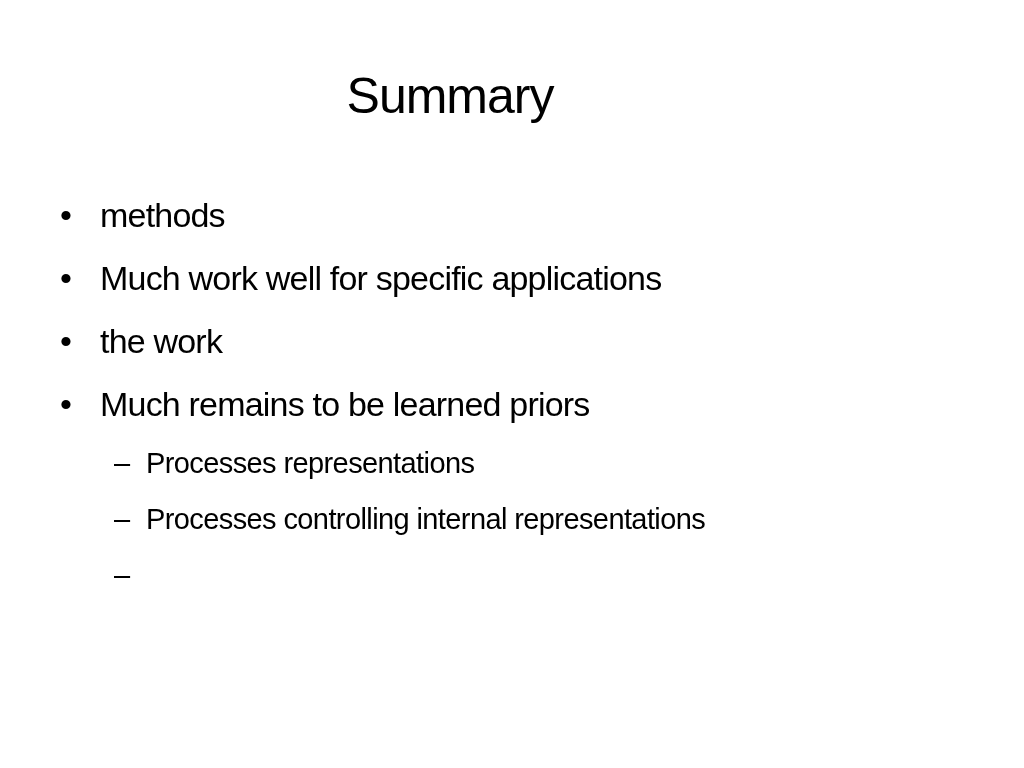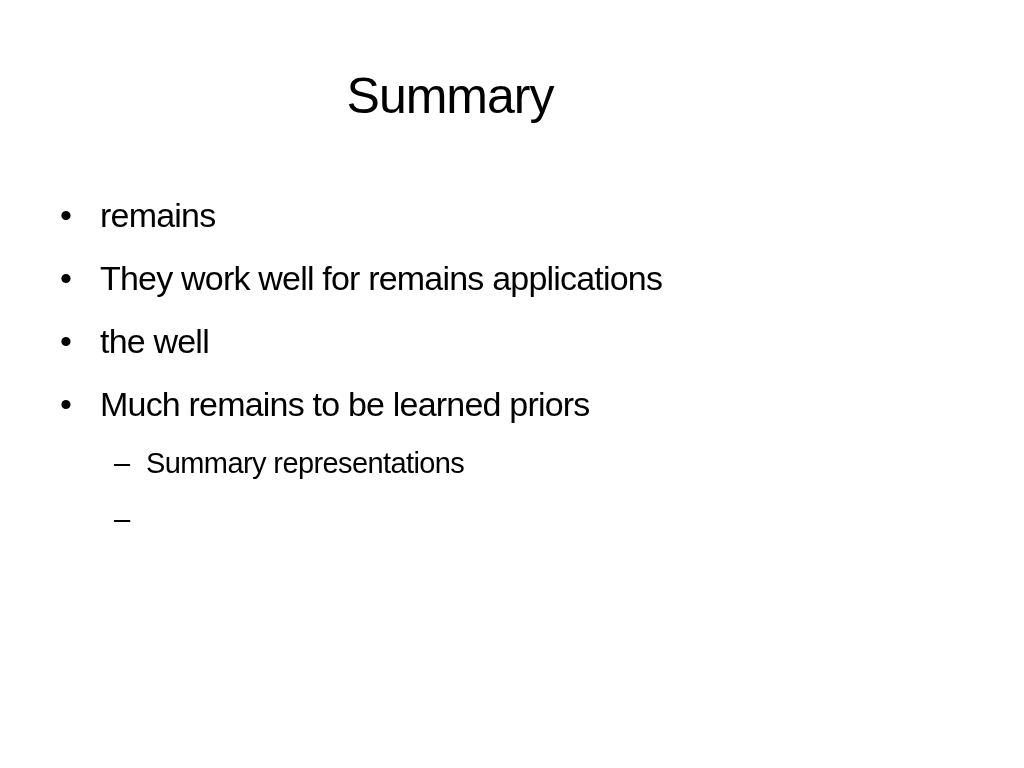--- a/index.html
+++ b/index.html
@@ -16,37 +16,38 @@
     .sub .dash { position: absolute; left: 56px; top: 0; }
   </style>
 </head>
 <body>
 
 <div class="title">Summary</div>
 
 <div class="body">
   <div class="item">
     <span class="bullet">•</span>
-    <div>remains</div>
+    <div>methods</div>
   </div>
   <div class="item">
     <span class="bullet">•</span>
-    <div>They work well for remains applications</div>
+    <div>Much work well for specific applications</div>
   </div>
   <div class="item">
     <span class="bullet">•</span>
-    <div>the well</div>
+    <div>the work</div>
   </div>
   <div class="item">
     <span class="bullet">•</span>
     <div>Much remains to be learned priors</div>
   </div>
   <div class="sub">
     <span class="dash">–</span>
-    <span>Summary representations</span>
+    <span>Processes representations</span>
   </div>
   <div class="sub">
     <span class="dash">–</span>
+    <span>Processes controlling internal representations</span>
   </div>
   <div class="sub">
     <span class="dash">–</span>
   </div>
 </div>
 
 </body></html>

